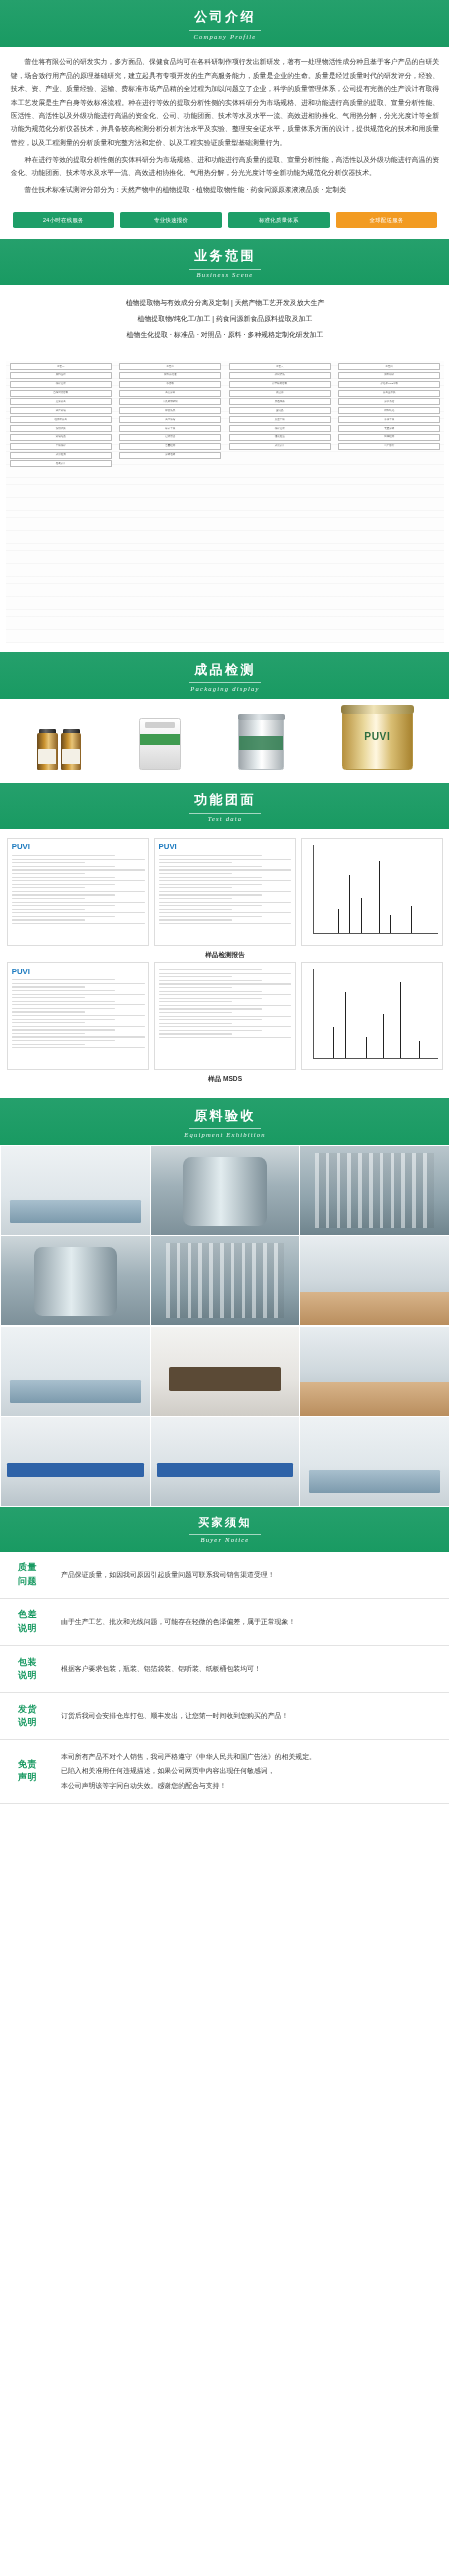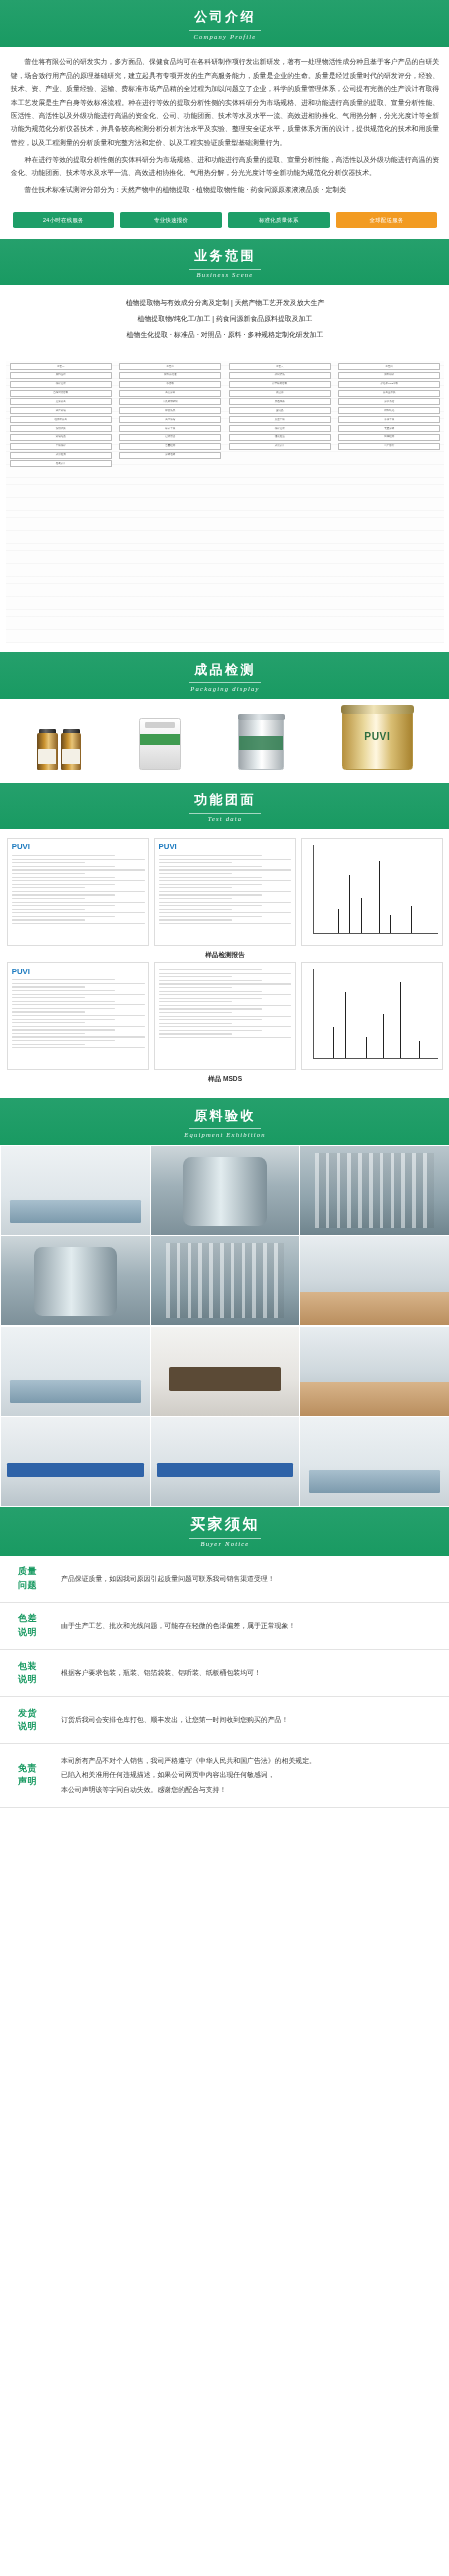--- a/index.html
+++ b/index.html
@@ -569,21 +569,21 @@
     <div class="ph ph-floor"></div>
     <div class="ph ph-lab"></div>
     <div class="ph ph-office"></div>
     <div class="ph ph-floor"></div>
     <div class="ph ph-bench"></div>
     <div class="ph ph-bench"></div>
     <div class="ph ph-lab"></div>
   </div>
 
   <div class="notice-head">
-    <div class="cn" style="font-size:15px;font-weight:bold;letter-spacing:2.4px">买家须知</div>
+    <div class="cn" style="font-size:11px;font-weight:bold;letter-spacing:2.4px">买家须知</div>
     <div class="rule" style="width:72px;height:0.6px;background:rgba(255,255,255,.6);margin:3.6px auto 0"></div>
     <div class="en" style="font-size:6.6px;letter-spacing:1.2px;margin-top:1.8px;font-family:'Liberation Serif',serif;font-style:italic">Buyer Notice</div>
   </div>
 
   <table class="notice-table">
     <tbody>
         <tr>
       <td class="nt-label">
         <div>质量</div>
         <div>问题</div>

